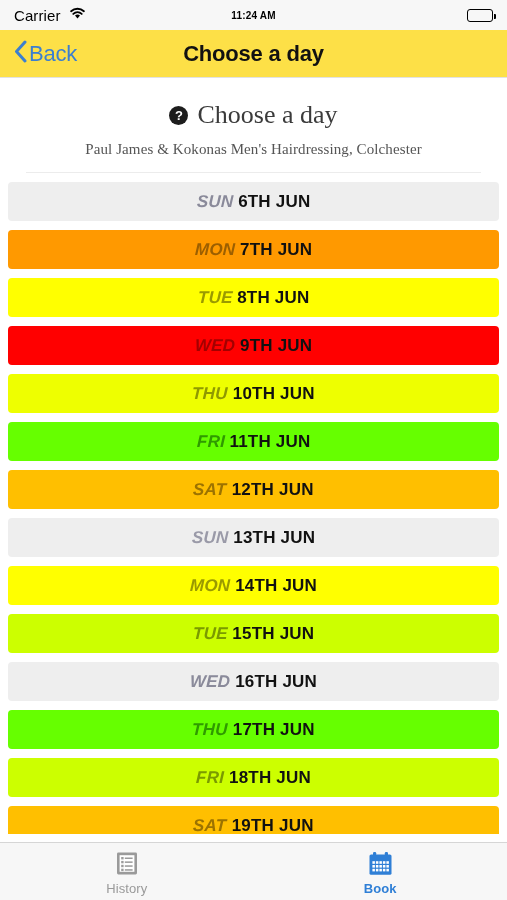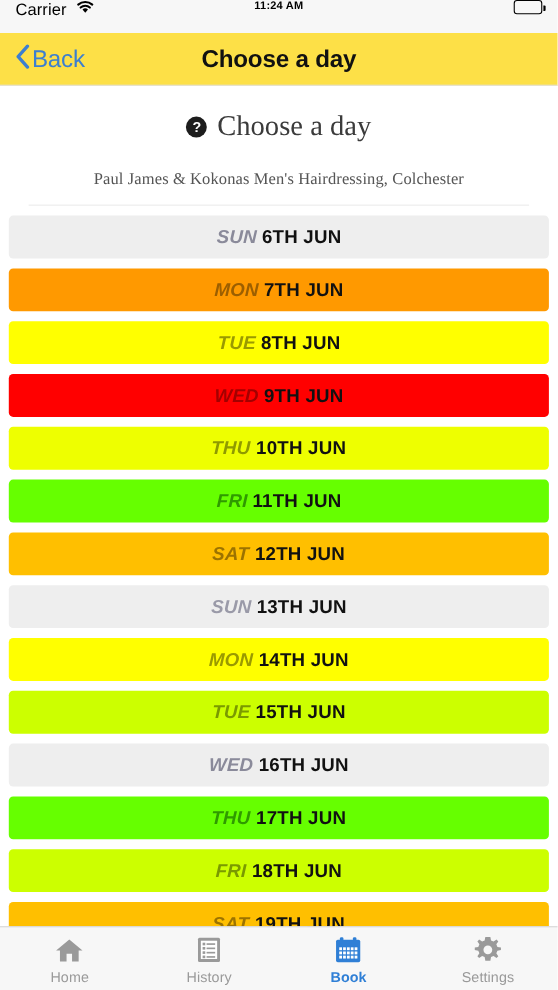--- a/index.html
+++ b/index.html
@@ -7,21 +7,21 @@
     width: 507px; height: 900px;
     background: #ffffff;
     font-family: "Liberation Sans", sans-serif;
     overflow: hidden;
   }
   #app { position: relative; width: 507px; height: 900px; background: #fff; }
 
   
   .status-bar {
     height: 30px; background: #f7f7f7;
-    display: flex; align-items: flex-start;
+    display: flex; align-items: center;
     padding: 0 14px; position: relative;
   }
   .status-left { display: flex; align-items: center; gap: 8px; }
   .status-carrier { font-size: 15px; font-weight: 500; color: #000; letter-spacing: .1px; }
   .wifi-icon { display: block; }
   .status-time {
     position: absolute; left: 0; right: 0; text-align: center;
     font-size: 10px; font-weight: 700; color: #000; letter-spacing: .2px;
     pointer-events: none;
   }
@@ -63,21 +63,21 @@
   }
   .help-icon {
     width: 19px; height: 19px; border-radius: 50%;
     background: #1d1d1d; color: #fff;
     display: inline-flex; align-items: center; justify-content: center;
     font-family: "Liberation Sans", sans-serif;
     font-size: 13px; font-weight: 700; line-height: 1;
     cursor: pointer; flex: none;
   }
   .page-subtitle {
-    margin-top: 25px; text-align: center;
+    margin-top: 11px; text-align: center;
     font-family: "Liberation Serif", serif;
     font-size: 15px; color: #555; letter-spacing: .1px;
   }
   .header-divider {
     margin: 14px 12px 0; height: 1px; background: #ececec;
   }
 
   
   .day-list {
     padding: 9px 8px 0; display: flex; flex-direction: column; gap: 9px;
@@ -208,28 +208,20 @@
         <span class="day-dow" style="color: rgb(122, 154, 0);">FRI</span>
         <span class="day-date">18TH JUN</span>
       </div>
       <div class="day-row" style="background: rgb(255, 191, 0);">
         <span class="day-dow" style="color: rgb(156, 115, 0);">SAT</span>
         <span class="day-date">19TH JUN</span>
       </div>
     </div>
 
   <div class="tab-bar" id="tab-bar">
-      <div class="tab-item">
-        <span class="tab-icon">
-          <svg width="26" height="24" viewBox="0 0 26 24">
-            <path d="M13 2 L25 12 L21.5 12 L21.5 22 L15.5 22 L15.5 15 L10.5 15 L10.5 22 L4.5 22 L4.5 12 L1 12 Z" fill="#9a9a9a"></path>
-          </svg>
-        </span>
-        <span class="tab-label">Home</span>
-      </div>
       <div class="tab-item">
         <span class="tab-icon">
           <svg width="24" height="25" viewBox="0 0 24 25">
       <rect x="2" y="1.5" width="20" height="22" rx="1.4" fill="#9a9a9a"></rect>
       <rect x="4.6" y="4.2" width="14.8" height="16.6" fill="#ffffff"></rect>
       <rect x="6.2" y="6" width="2.4" height="2.4" fill="#9a9a9a"></rect>
         <rect x="9.8" y="6.5" width="7.8" height="1.5" fill="#9a9a9a"></rect>
             <rect x="6.2" y="9.9" width="2.4" height="2.4" fill="#9a9a9a"></rect>
         <rect x="9.8" y="10.4" width="7.8" height="1.5" fill="#9a9a9a"></rect>
             <rect x="6.2" y="13.8" width="2.4" height="2.4" fill="#9a9a9a"></rect>
@@ -259,24 +251,15 @@
             <rect x="14.9" y="10.2" width="2.5" height="2.6" fill="#ffffff"></rect>
             <rect x="14.9" y="14" width="2.5" height="2.6" fill="#ffffff"></rect>
             <rect x="14.9" y="17.799999999999997" width="2.5" height="2.6" fill="#ffffff"></rect>
             <rect x="18.4" y="10.2" width="2.5" height="2.6" fill="#ffffff"></rect>
             <rect x="18.4" y="14" width="2.5" height="2.6" fill="#ffffff"></rect>
             <rect x="18.4" y="17.799999999999997" width="2.5" height="2.6" fill="#ffffff"></rect>
     </svg>
         </span>
         <span class="tab-label">Book</span>
       </div>
-      <div class="tab-item">
-        <span class="tab-icon">
-          <svg width="25" height="25" viewBox="0 0 25 25">
-      <path d="M12.5 0.8 l2.3 0 0.6 3.2 2.3 1 2.7-1.8 1.6 1.6 -1.8 2.7 1 2.3 3.2 0.6 0 2.3 -3.2 0.6 -1 2.3 1.8 2.7 -1.6 1.6 -2.7-1.8 -2.3 1 -0.6 3.2 -2.3 0 -2.3 0 -0.6-3.2 -2.3-1 -2.7 1.8 -1.6-1.6 1.8-2.7 -1-2.3 -3.2-0.6 0-2.3 3.2-0.6 1-2.3 -1.8-2.7 1.6-1.6 2.7 1.8 2.3-1 0.6-3.2 z" fill="#9a9a9a"></path>
-      <circle cx="12.5" cy="12.5" r="4" fill="#f7f7f7"></circle>
-    </svg>
-        </span>
-        <span class="tab-label">Settings</span>
-      </div>
     </div>
 
 </div>
 
 </body></html>

